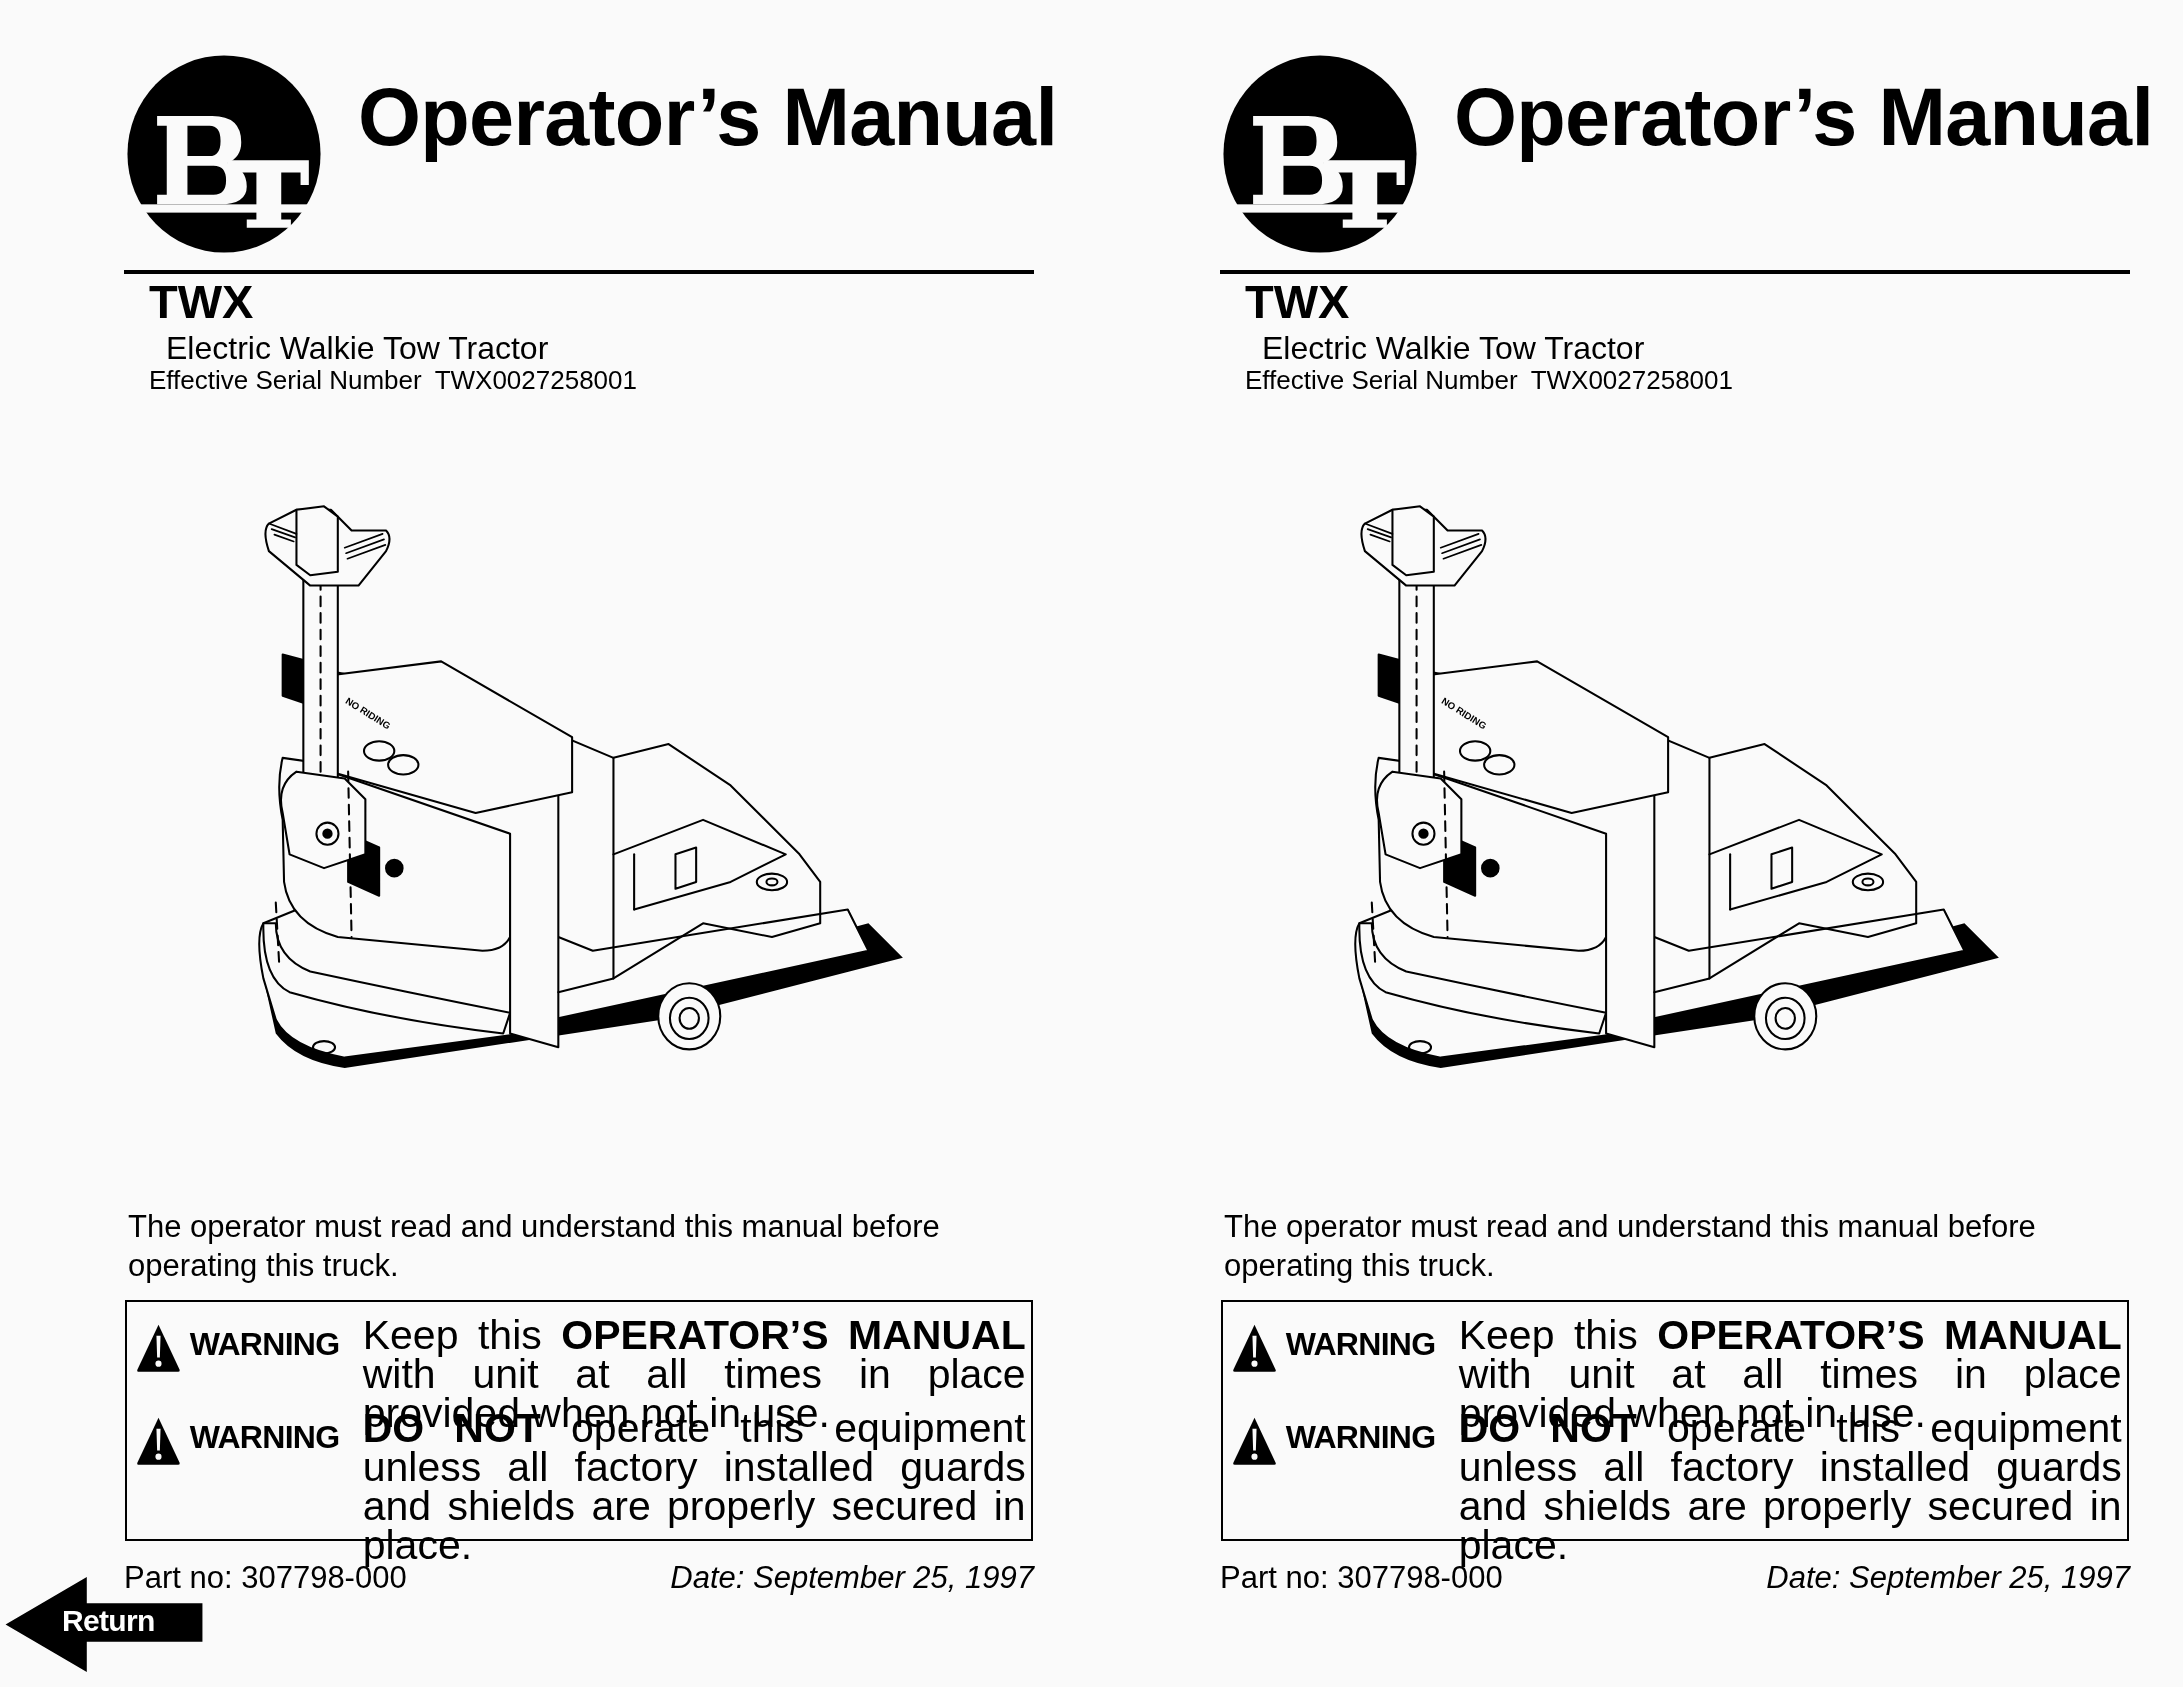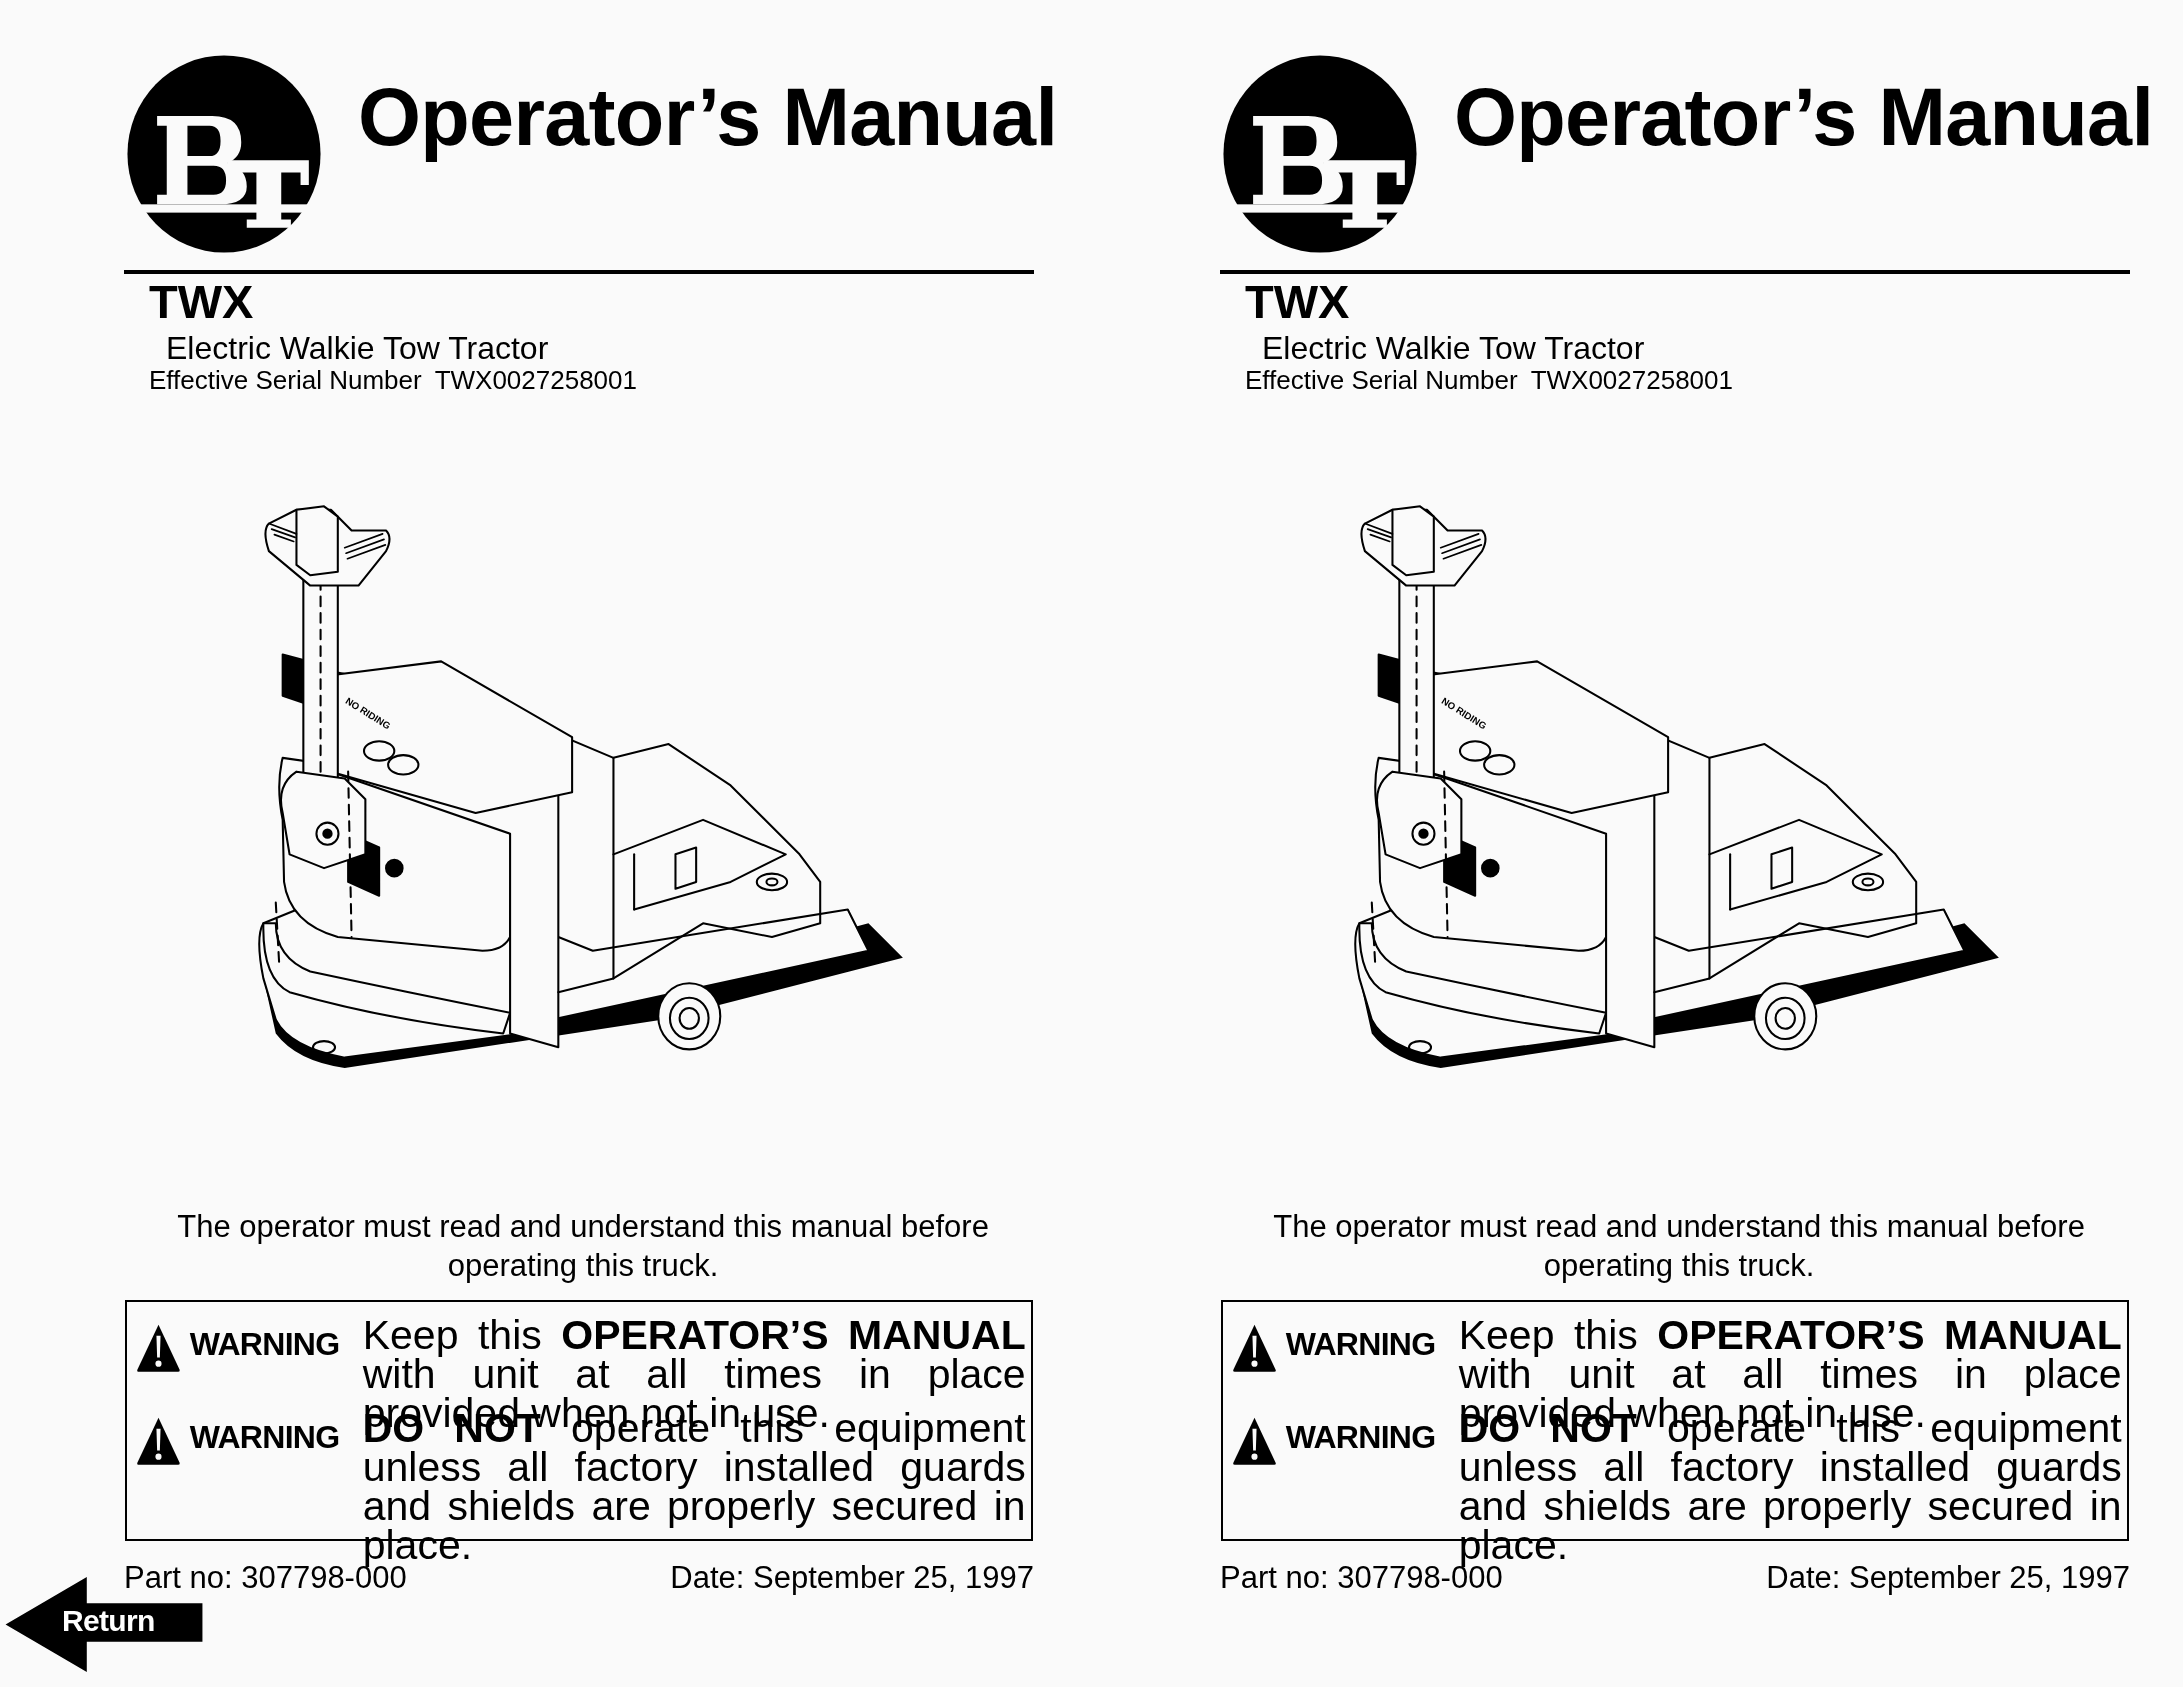--- a/index.html
+++ b/index.html
@@ -14,34 +14,34 @@
   .logo { position:absolute; left:0; top:54px; width:200px; height:200px; }
   .title { position:absolute; left:234px; top:77px; font-size:81px; font-weight:bold; letter-spacing:-0.7px; line-height:1; white-space:nowrap; }
   .rule { position:absolute; left:0; top:270px; width:910px; height:4.1px; background:#000; }
   .model { position:absolute; left:25px; top:278px; font-size:47px; font-weight:bold; line-height:1; }
   .subtitle { position:absolute; left:25px; top:332px; font-size:32px; line-height:1; white-space:nowrap;margin-left:17px; }
   .serial { position:absolute; left:25px; top:367px; font-size:26px; line-height:1; white-space:nowrap; }
   .serial .num { margin-left:13px; }
 
   .illustration { position:absolute; left:124px; top:496px; width:662px; height:634px; }
 
-  .notice { position:absolute; left:4.1px; top:1207px; width:910px; font-size:31px; line-height:39px;text-align:center; }
+  .notice { position:absolute; left:4.1px; top:1207px; width:910px; font-size:31px; line-height:39px; }
 
   .warnbox { position:absolute; left:1.4px; top:1300px; width:908px; height:241px; border:2.8px solid #000; box-sizing:border-box; }
   .warn { position:absolute; left:8.3px; width:889px; }
   .warn.w1 { top:13.8px; }
   .warn.w2 { top:107px; }
   .warn .tri { position:absolute; left:0; top:6.9px; width:45px; height:50px; }
   .warn .label { position:absolute; left:54px; top:12.4px; font-size:32px; font-weight:bold; line-height:1; letter-spacing:-0.7px; }
   .warn .text { position:absolute; left:227px; top:0; width:663px; font-size:41px; line-height:39px; text-align:justify; text-align-last:left; }
   .warn .text b { font-weight:bold; }
 
   .footer { position:absolute; left:0; top:1562px; width:910px; font-size:31px; line-height:1; }
   .footer .part { position:absolute; left:0; top:0; }
-  .footer .date { position:absolute; right:0; top:0; }
+  .footer .date { position:absolute; right:0; top:0;font-style:italic; }
 
   .return-btn { position:absolute; left:4.1px; top:1577px; width:200px; height:95px; cursor:pointer; }
   .return-btn svg { position:absolute; left:0; top:0; }
   .return-btn .lbl { position:absolute; left:58px; top:29px; color:#fff; font-weight:bold; font-size:30px; line-height:1; letter-spacing:-0.7px; }
 </style>
 </head>
 <body>
 
 <svg width="0" height="0" style="position:absolute" aria-hidden="true">
   <defs>

